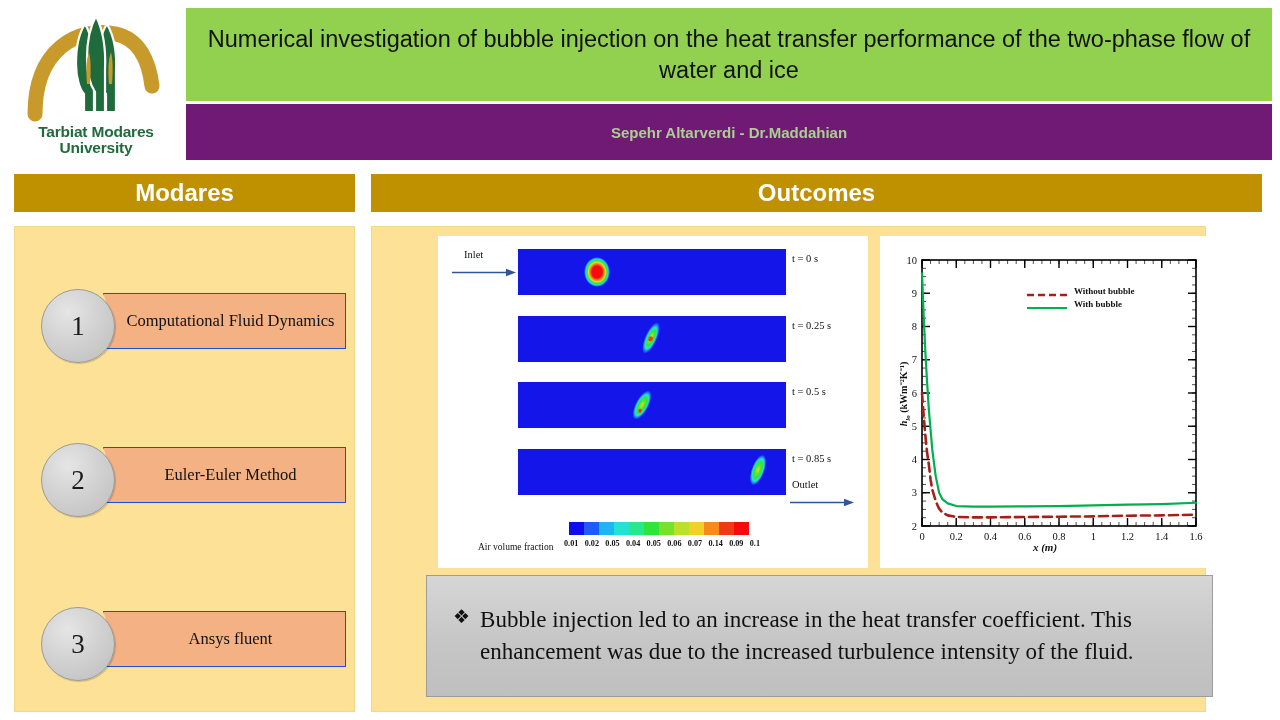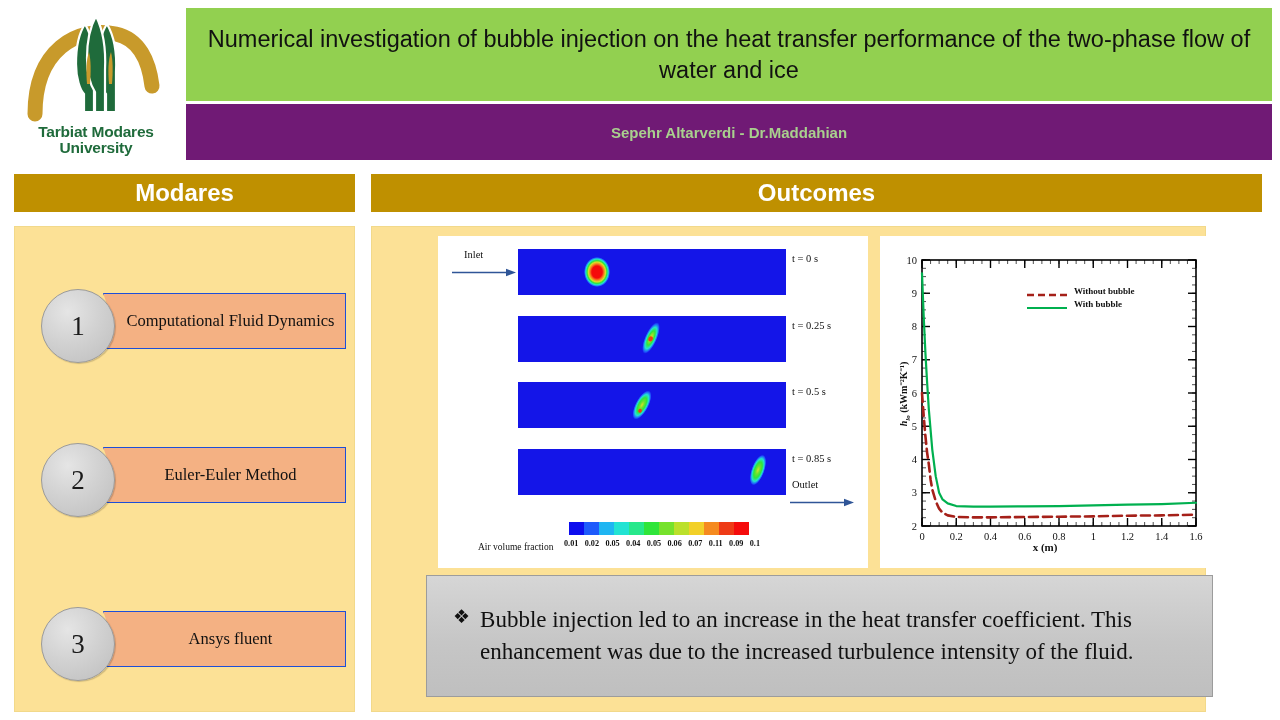--- a/index.html
+++ b/index.html
@@ -164,21 +164,21 @@
     position: absolute; left: -36px; top: 150px; width: 120px;
     transform: rotate(-90deg); transform-origin: center center;
     text-align: center; font-family: "Liberation Serif", serif;
     font-size: 10px; font-weight: bold; color: #111; font-style: italic;
   }
   #ylabel .unit { font-style: normal; }
   #xlabel {
     position: absolute; left: 0; top: 305px; width: 330px; text-align: center;
     font-family: "Liberation Serif", serif; font-size: 11px; font-weight: bold; color: #111;
   }
-  #xlabel .xv { }
+  #xlabel .xv { font-style: italic; }
 
   
   #conclusion-box {
     position: absolute; left: 54px; top: 348px; width: 787px; height: 122px;
     background: linear-gradient(180deg, #D6D6D6 0%, #C6C6C6 55%, #BFBFBF 100%);
     border: 1px solid #9C9C9C;
     display: flex; align-items: center;
     padding: 8px 34px 8px 26px;
   }
   #conclusion-inner { display: flex; align-items: flex-start; }
@@ -375,21 +375,21 @@
           <div class="cb-seg" style="background: rgb(245, 11, 11);"></div>
         </div>
       <div id="colorbar-ticks">
           <span class="cb-tick">0.01</span>
           <span class="cb-tick">0.02</span>
           <span class="cb-tick">0.05</span>
           <span class="cb-tick">0.04</span>
           <span class="cb-tick">0.05</span>
           <span class="cb-tick">0.06</span>
           <span class="cb-tick">0.07</span>
-          <span class="cb-tick">0.11</span>
+          <span class="cb-tick">0.14</span>
           <span class="cb-tick">0.09</span>
           <span class="cb-tick">0.1</span>
         </div>
     </div>
   </div>
 
   <div id="chart-panel">
     <div id="chart-area">
       <svg id="chart-svg" width="330" height="332" viewBox="0 0 330 332">
           <rect x="42" y="24" width="274" height="266" fill="none" stroke="#000" stroke-width="1.6"></rect>

